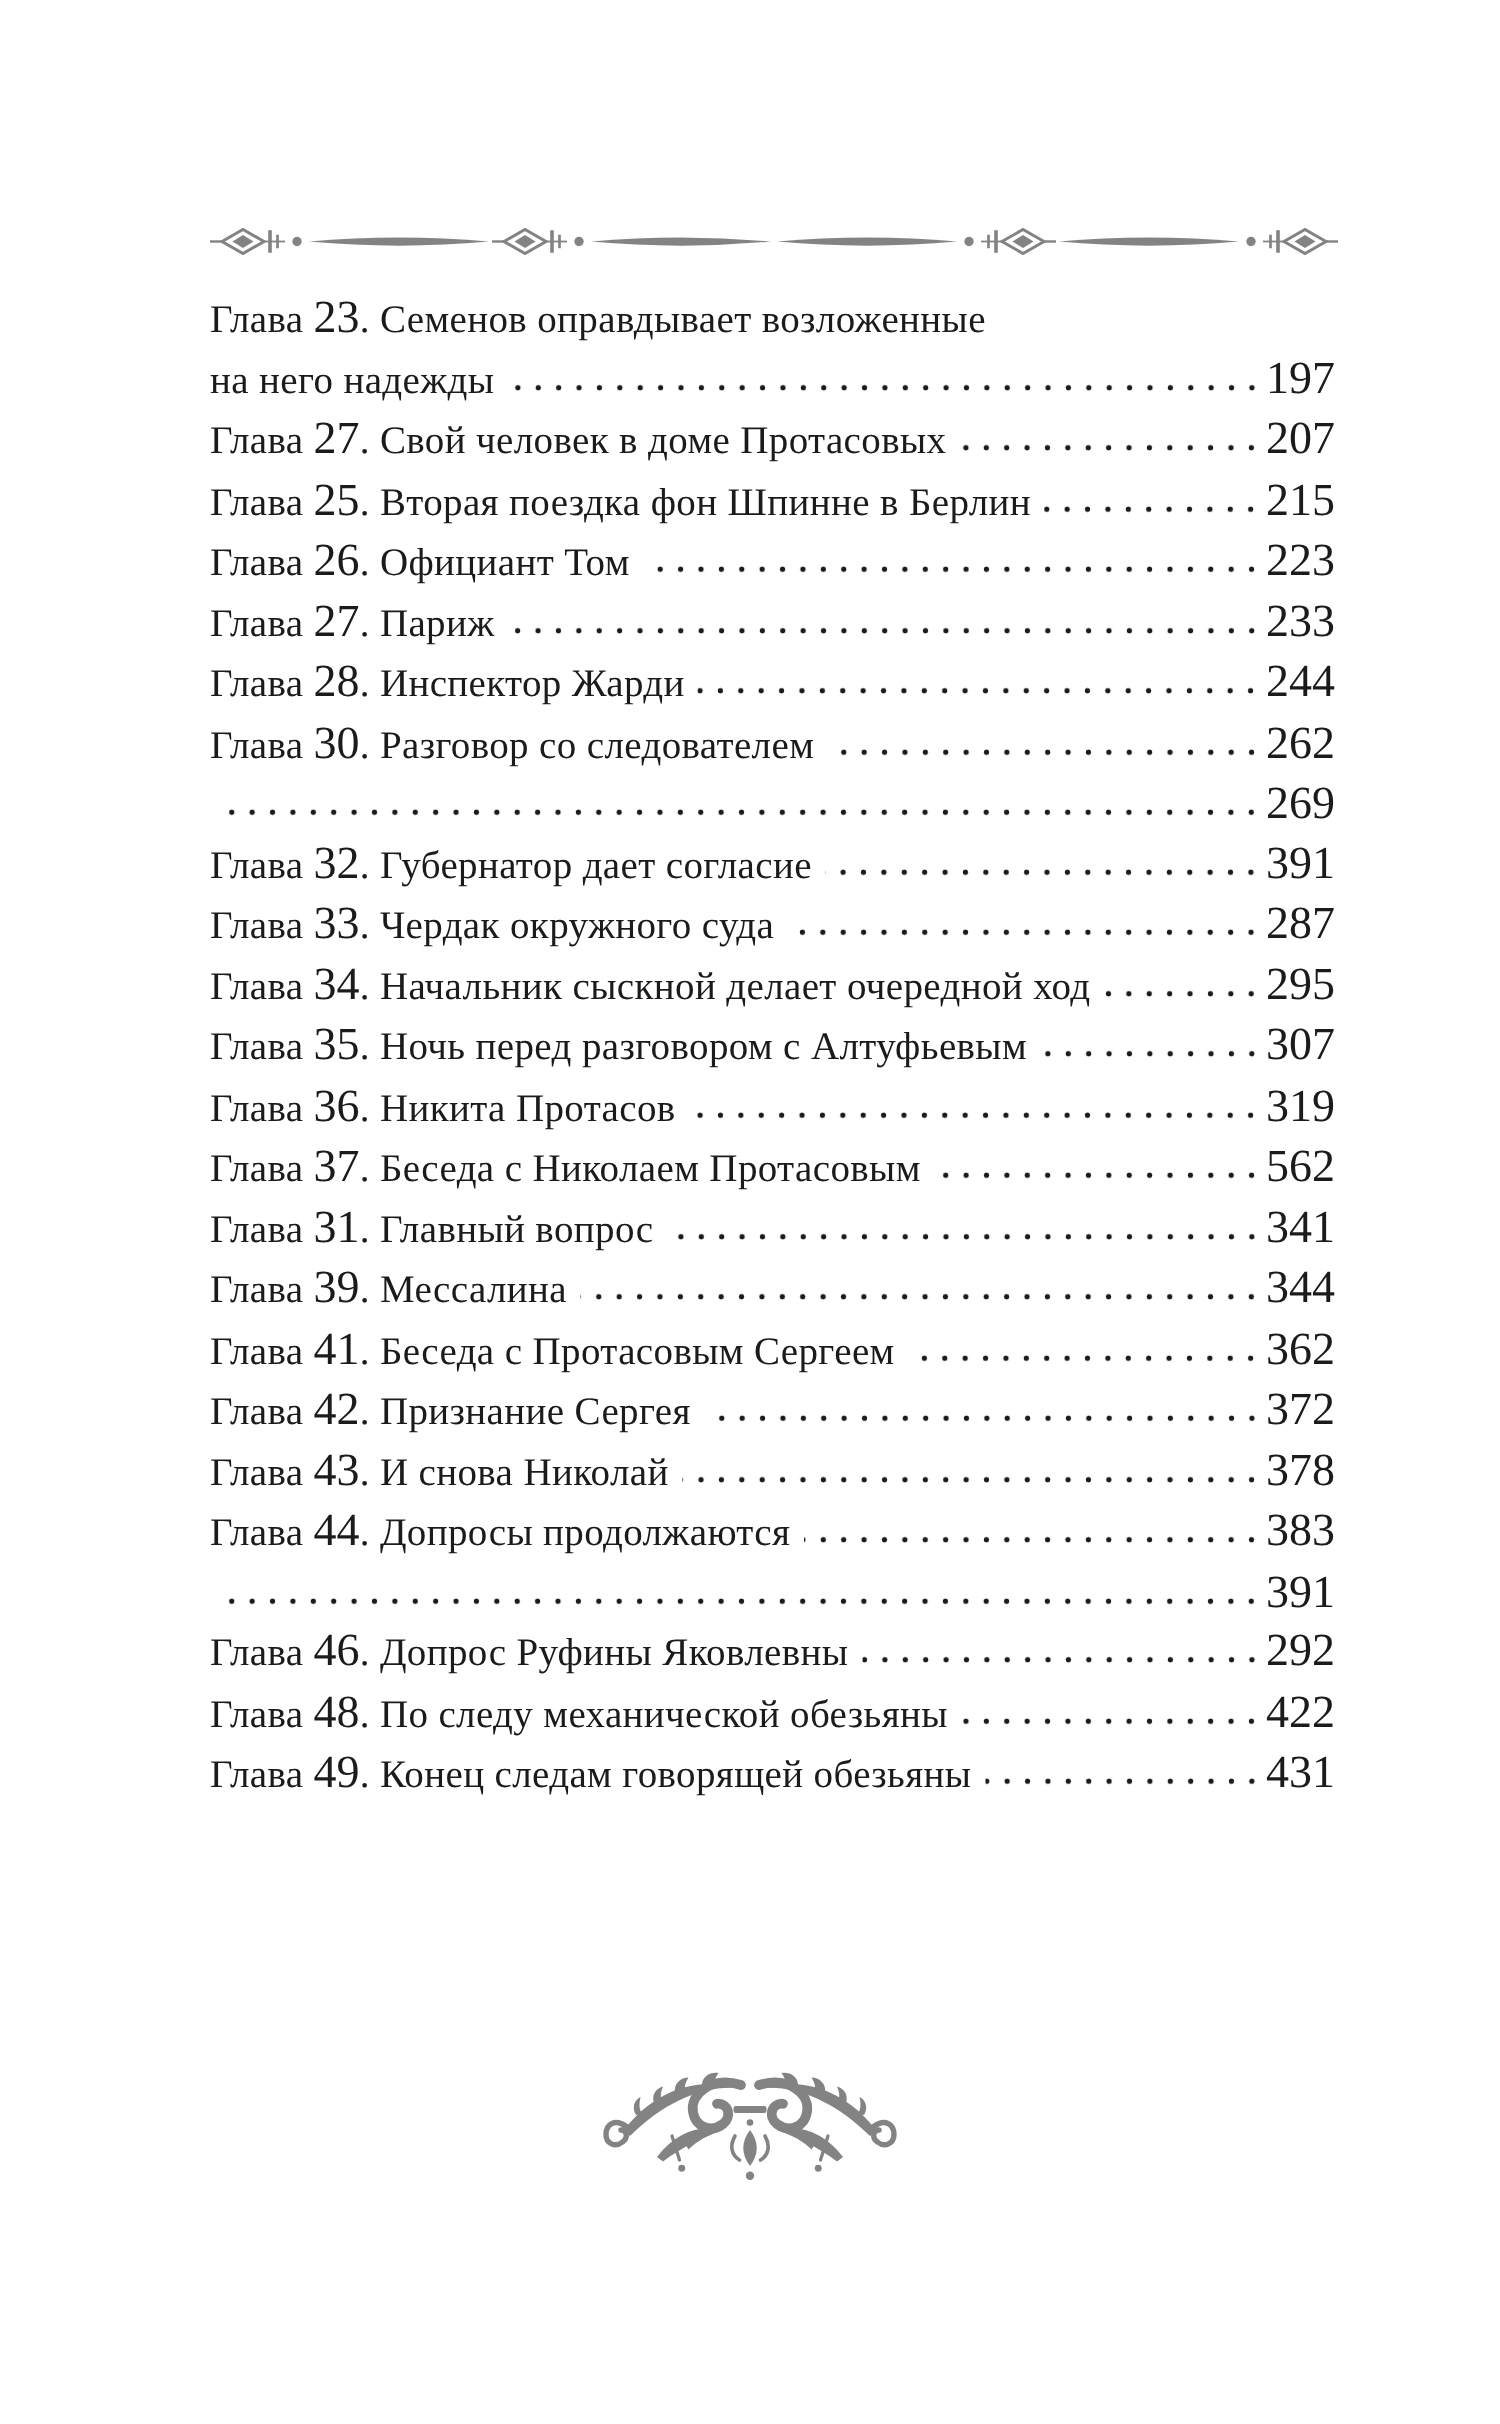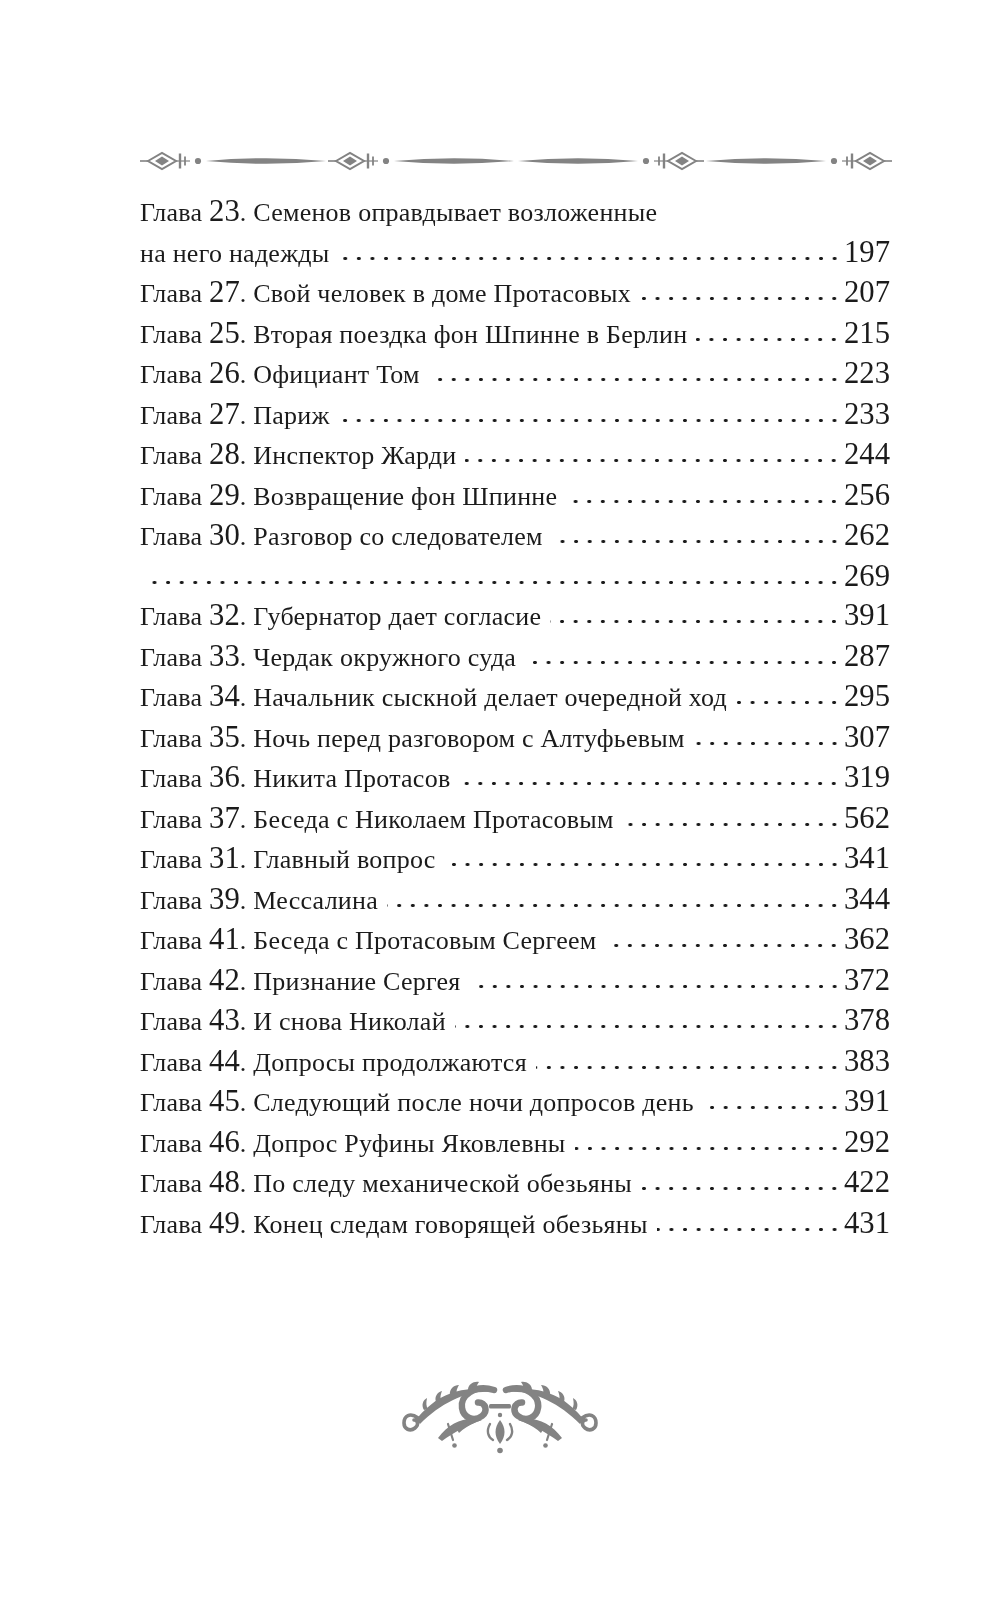--- a/index.html
+++ b/index.html
@@ -117,25 +117,20 @@
         <span class="title">Глава <span class="num">27</span>. Париж</span>
         <span class="leader"></span>
         <span class="page-num num">233</span>
       </div>
       <div class="toc-line">
         <span class="title">Глава <span class="num">28</span>. Инспектор Жарди</span>
         <span class="leader"></span>
         <span class="page-num num">244</span>
       </div>
       <div class="toc-line">
-        <span class="title">Глава <span class="num">29</span>. Возвращение фон Шпинне</span>
-        <span class="leader"></span>
-        <span class="page-num num">256</span>
-      </div>
-      <div class="toc-line">
         <span class="title">Глава <span class="num">30</span>. Разговор со следователем</span>
         <span class="leader"></span>
         <span class="page-num num">262</span>
       </div>
       <div class="toc-line">
         <span class="leader"></span>
         <span class="page-num num">269</span>
       </div>
       <div class="toc-line">
         <span class="title">Глава <span class="num">32</span>. Губернатор дает согласие</span>
@@ -191,21 +186,20 @@
         <span class="title">Глава <span class="num">43</span>. И снова Николай</span>
         <span class="leader"></span>
         <span class="page-num num">378</span>
       </div>
       <div class="toc-line">
         <span class="title">Глава <span class="num">44</span>. Допросы продолжаются</span>
         <span class="leader"></span>
         <span class="page-num num">383</span>
       </div>
       <div class="toc-line">
-        <span class="title">Глава <span class="num">45</span>. Следующий после ночи допросов день</span>
         <span class="leader"></span>
         <span class="page-num num">391</span>
       </div>
       <div class="toc-line">
         <span class="title">Глава <span class="num">46</span>. Допрос Руфины Яковлевны</span>
         <span class="leader"></span>
         <span class="page-num num">292</span>
       </div>
       <div class="toc-line">
         <span class="title">Глава <span class="num">48</span>. По следу механической обезьяны</span>

